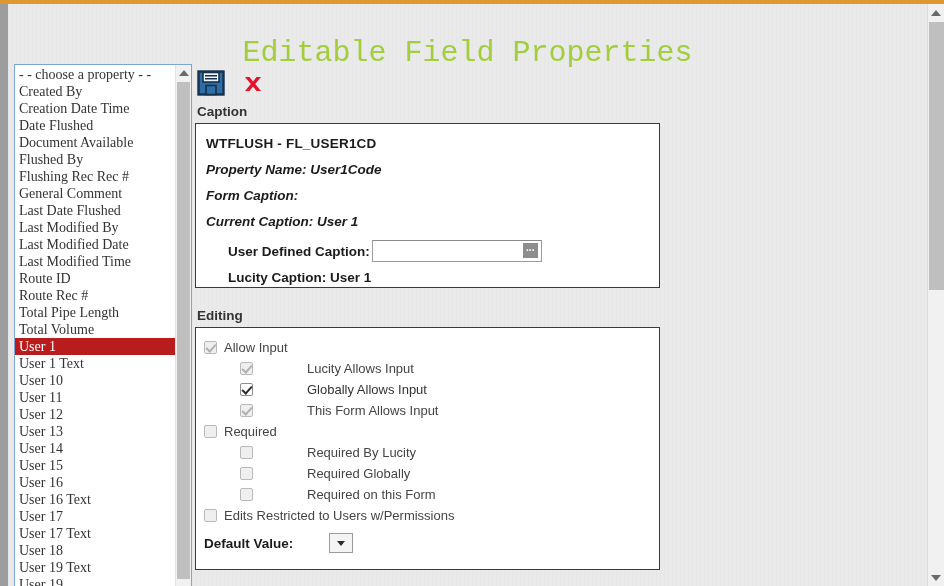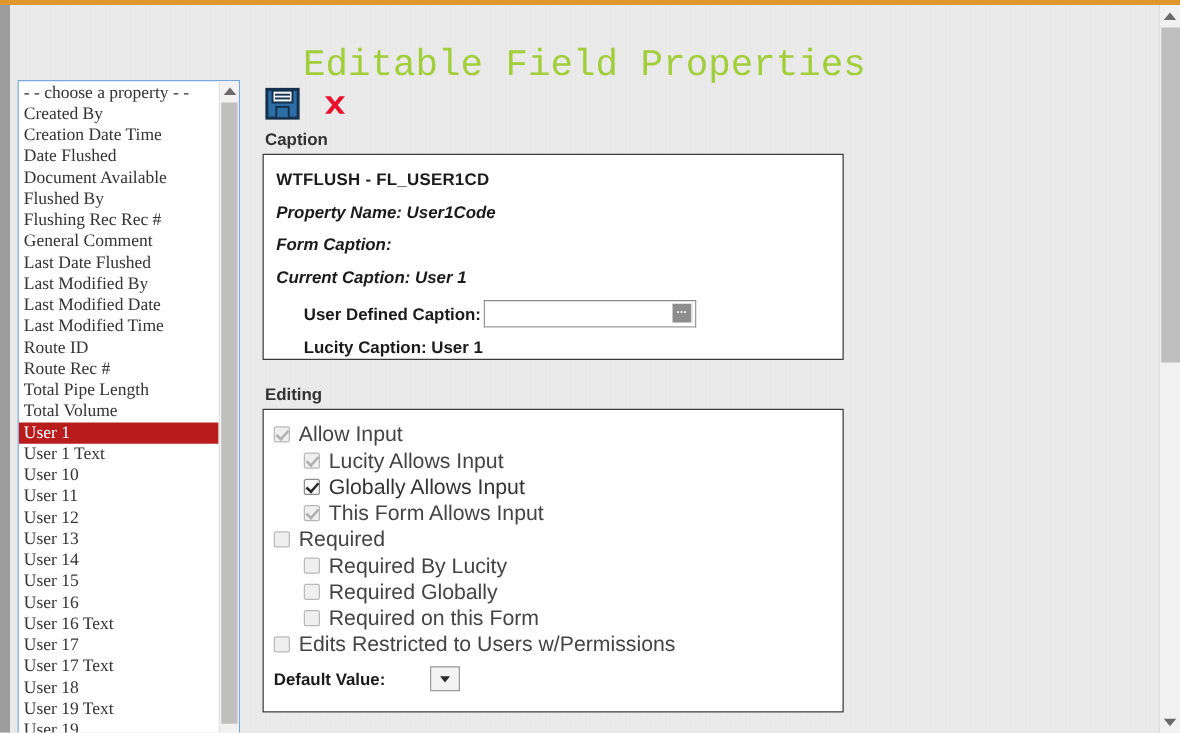--- a/index.html
+++ b/index.html
@@ -160,21 +160,21 @@
     left: 1px;
     top: 17px;
     width: 13px;
     height: 497px;
     background: #bfbfbf;
   }
 
   
   #right-pane {
     position: absolute;
-    left: 196px;
+    left: 181px;
     top: 60px;
     width: 480px;
   }
 
   
   #toolbar {
     position: relative;
     height: 40px;
   }
   #save-button {
@@ -277,25 +277,25 @@
   }
   #editing-panel {
     height: 243px;
     padding: 10px 0 0 8px;
   }
   .chk-row {
     display: flex;
     align-items: center;
     height: 19px;
     margin-bottom: 2px;
-    font-size: 17px;
+    font-size: 13px;
     color: #444444;
     font-family: "Liberation Sans", sans-serif;
   }
-  .chk-row.lvl2 { margin-left: 24px; }
+  .chk-row.lvl2 { margin-left: 36px; gap: 47px; }
   .chk-row.enabled { color: #333333; }
   .chk {
     width: 13px;
     height: 13px;
     box-sizing: border-box;
     border: 1px solid #b9b9b9;
     background: #efefef;
     margin-right: 7px;
     position: relative;
     flex: 0 0 auto;

